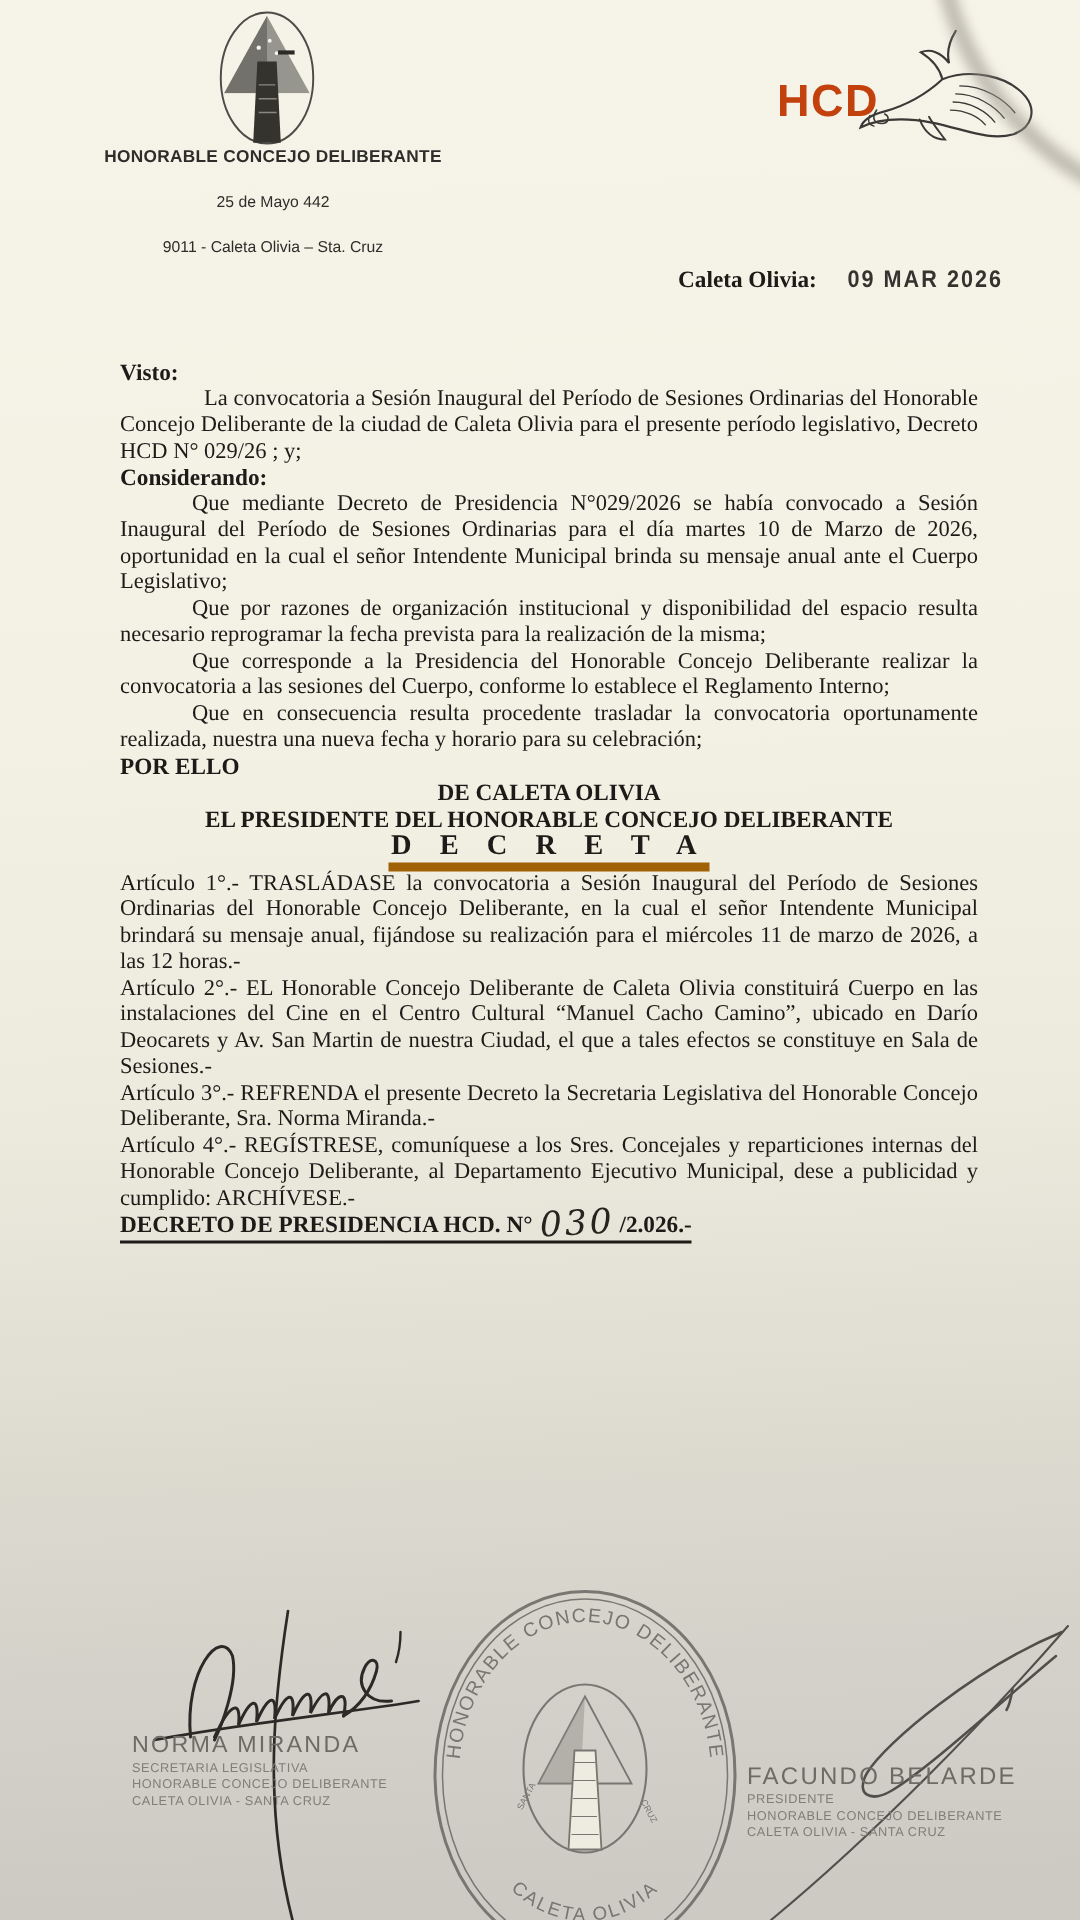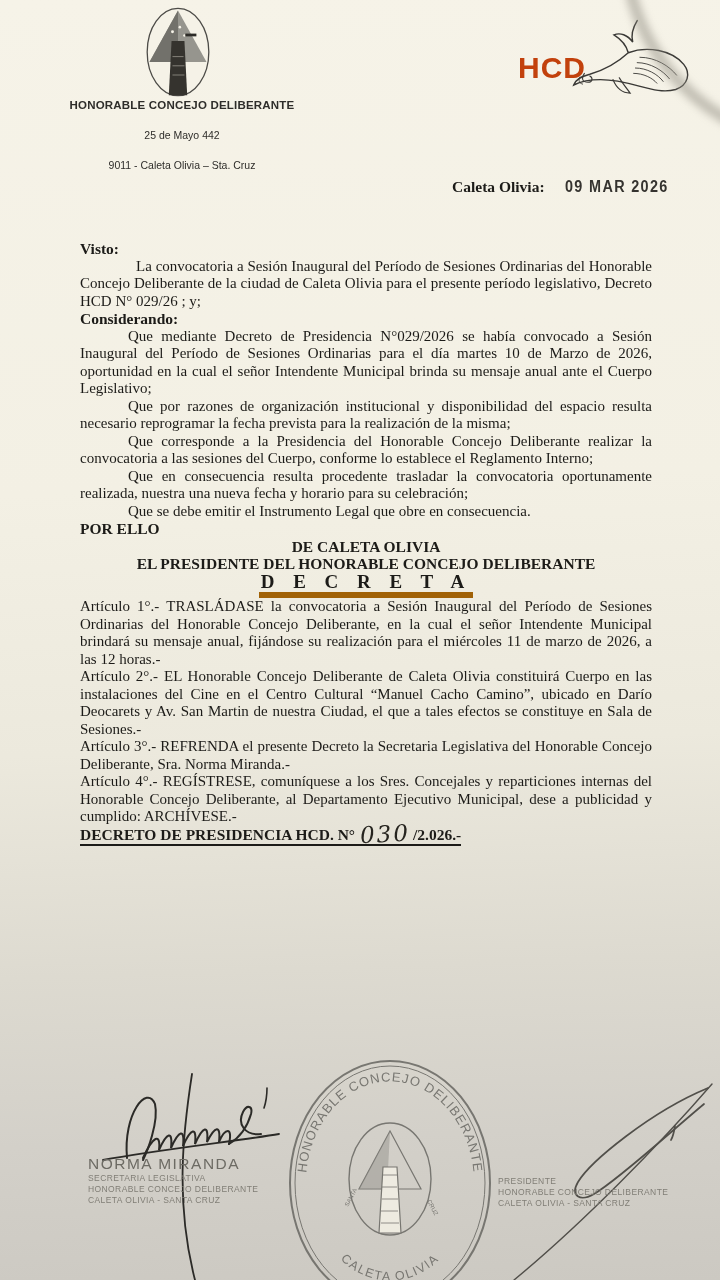--- a/index.html
+++ b/index.html
@@ -118,21 +118,20 @@
 <div class="doc-body">
   <p class="lbl">Visto:</p>
   <p class="visto-p">La convocatoria a Sesión Inaugural del Período de Sesiones Ordinarias del Honorable Concejo Deliberante de la ciudad de Caleta Olivia para el presente período legislativo, Decreto HCD N° 029/26 ; y;</p>
 
   <p class="lbl consid-lbl">Considerando:</p>
 
   <p class="que"><b class="lead">Que</b><span> mediante Decreto de Presidencia N°029/2026 se había convocado a Sesión Inaugural del Período de Sesiones Ordinarias para el día martes 10 de Marzo de 2026, oportunidad en la cual el señor Intendente Municipal brinda su mensaje anual ante el Cuerpo Legislativo;</span></p>
   <p class="que"><b class="lead">Que</b><span> por razones de organización institucional y disponibilidad del espacio resulta necesario reprogramar la fecha prevista para la realización de la misma;</span></p>
   <p class="que"><b class="lead">Que</b><span> corresponde a la Presidencia del Honorable Concejo Deliberante realizar la convocatoria a las sesiones del Cuerpo, conforme lo establece el Reglamento Interno;</span></p>
   <p class="que"><b class="lead">Que</b><span> en consecuencia resulta procedente trasladar la convocatoria oportunamente realizada, nuestra una nueva fecha y horario para su celebración;</span></p>
-  <p class="que"><b class="lead">Que</b><span> se debe emitir el Instrumento Legal que obre en consecuencia.</span></p>
 
   <p class="por-ello">POR ELLO</p>
   <p class="center pres2">DE CALETA OLIVIA</p>
   <p class="center pres1">EL PRESIDENTE DEL HONORABLE CONCEJO DELIBERANTE</p>
   <p class="center decreta-line"><span class="decreta">D E C R E T A</span></p>
 
   <p class="art art1"><b class="lead">Artículo 1°.- TRASLÁDASE</b><span> la convocatoria a </span><b class="lead">Sesión Inaugural del Período de Sesiones Ordinarias del Honorable Concejo Deliberante,</b><span> en la cual el señor Intendente Municipal brindará su mensaje anual, fijándose su realización para el miércoles 11 de marzo de 2026, a las 12 horas.-</span></p>
   <p class="art"><b class="lead">Artículo 2°.- EL</b><span> Honorable Concejo Deliberante de Caleta Olivia constituirá Cuerpo en las instalaciones del Cine en el Centro Cultural “Manuel Cacho Camino”, ubicado en Darío Deocarets y Av. San Martin de nuestra Ciudad, el que a tales efectos se constituye en Sala de Sesiones.-</span></p>
   <p class="art art3"><b class="lead">Artículo 3°.- REFRENDA</b><span> el presente Decreto la Secretaria Legislativa del Honorable Concejo Deliberante, Sra. Norma Miranda.-</span></p>
   <p class="art art4"><b class="lead">Artículo 4°.- REGÍSTRESE,</b><span> comuníquese a los Sres. Concejales y reparticiones internas del Honorable Concejo Deliberante, al Departamento Ejecutivo Municipal, dese a publicidad y cumplido: ARCHÍVESE.-</span></p>
@@ -186,16 +185,17 @@
 </svg>
 
 <svg class="sig-svg" style="left:498px;top:1082px;" width="218" height="200" viewBox="0 0 218 200">
   <g fill="none" stroke="#514f4a" stroke-width="1.7" stroke-linecap="round">
     <path d="M210,6 C152,30 92,80 80,100 C72,114 82,120 96,112 C120,98 170,52 206,22"></path>
     <path d="M214,2 C162,62 84,142 16,198" stroke-width="1.4"></path>
     <path d="M177,44 C176,50 175,55 173,58"></path>
   </g>
 </svg>
 <div class="sig-block facundo-block">
+  <div class="sig-name">FACUNDO BELARDE</div>
   <div class="sig-line">PRESIDENTE</div>
   <div class="sig-line">HONORABLE CONCEJO DELIBERANTE</div>
   <div class="sig-line">CALETA OLIVIA - SANTA CRUZ</div>
 </div>
 
 </body></html>

